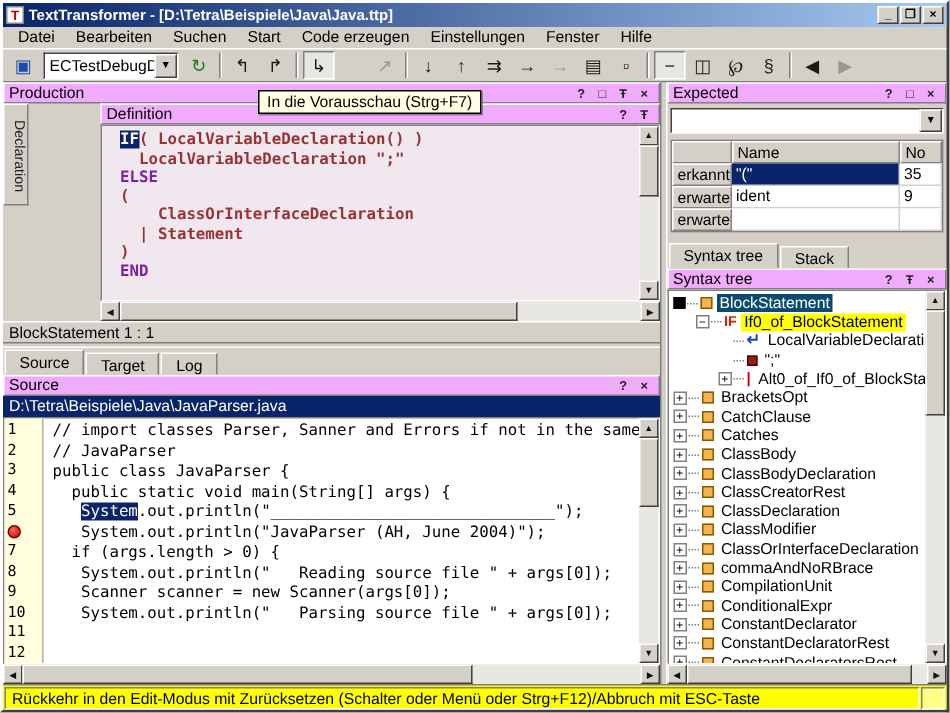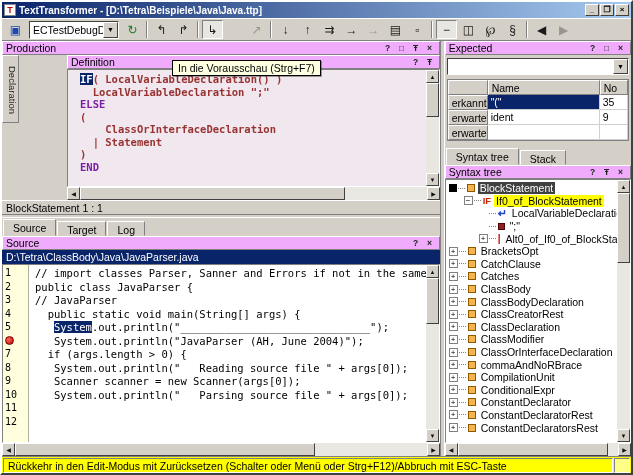--- a/index.html
+++ b/index.html
@@ -119,21 +119,21 @@
   .exp.filled { background:#000; border:1px solid #000; width:8px; height:8px; }
   .exp.none { border:none; background:transparent; }
   .tdash { width:7px; border-top:1px dotted #808080; margin:0 2px 0 1px; flex:0 0 auto; }
   .ticon { flex:0 0 auto; margin-right:3px; }
   .ticon.production { width:8px; height:8px; background:#f7b44c; border:1px solid #8a5a00; }
   .ticon.if { color:#cc2200; font-weight:bold; font-size:9.5px; }
   .ticon.return { color:#2244cc; font-weight:bold; font-size:11px; line-height:10px; }
   .ticon.token { width:7px; height:7px; background:#8a2222; border:1px solid #550000; }
   .ticon.alt { color:#cc0000; font-weight:bold; font-size:10px; }
   .tlabel { font-size:10.5px; padding:0 2px; }
-  .tlabel.selected { background:#404040; color:#fff; }
+  .tlabel.selected { background:#0c4a6e; color:#fff; }
   .tlabel.current { background:#ffff00; }
 
   
   .statusbar { height:17px; background:#ffff00; border-top:1px solid #808080; display:flex; align-items:center; flex:0 0 auto; }
   .status-text { flex:1; padding:0 4px; font-size:10.5px; white-space:nowrap; overflow:hidden;
                  border:1px solid; border-color:#808080 #fff #fff #808080; height:15px; line-height:14px; margin:0 1px; }
   .status-grip { width:16px; height:15px; background:#ffff88; border:1px solid; border-color:#808080 #fff #fff #808080; margin-right:1px; }
 
   
   .tooltip { position:absolute; left:170px; top:58px; z-index:50; background:#ffffe1; border:1px solid #000;
@@ -147,20 +147,30 @@
   <div class="titlebar">
     <span class="app-icon">T</span>
     <span class="title-text">TextTransformer - [D:\Tetra\Beispiele\Java\Java.ttp]</span>
     <span class="win-btns" id="win-btns">
         <span class="wbtn">_</span>
         <span class="wbtn">❐</span>
         <span class="wbtn">×</span>
       </span>
   </div>
 
+  <div class="menubar" id="menubar">
+      <span class="menu-item">Datei</span>
+      <span class="menu-item">Bearbeiten</span>
+      <span class="menu-item">Suchen</span>
+      <span class="menu-item">Start</span>
+      <span class="menu-item">Code erzeugen</span>
+      <span class="menu-item">Einstellungen</span>
+      <span class="menu-item">Fenster</span>
+      <span class="menu-item">Hilfe</span>
+    </div>
 
   <div class="toolbar" id="toolbar">
       <span class="tb-btn c-blue">▣</span>
       <span class="tb-combo">
         <span class="tb-combo-text">ECTestDebugD</span>
         <span class="tb-combo-btn">▼</span>
       </span>
       <span class="tb-btn c-green">↻</span>
       <span class="tb-sep"></span>
       <span class="tb-btn ">↰</span>
@@ -250,41 +260,41 @@
         </div>
 
       <div class="phdr">
         <span class="ptitle">Source</span>
         <span id="src-btns" style="display:flex">
             <span class="hbtn">?</span>
             <span class="hbtn">×</span>
           </span>
       </div>
 
-      <div class="filebar">D:\Tetra\ClassBody\Java\JavaParser.java</div>
+      <div class="filebar">D:\Tetra\Beispiele\Java\JavaParser.java</div>
 
       <div class="srcbody">
         <div class="gutter" id="gutter">
             <div class="gline">1</div>
             <div class="gline">2</div>
             <div class="gline">3</div>
             <div class="gline">4</div>
             <div class="gline">5</div>
             <div class="gline"><span class="gdot"></span></div>
             <div class="gline">7</div>
             <div class="gline">8</div>
             <div class="gline">9</div>
             <div class="gline">10</div>
             <div class="gline">11</div>
             <div class="gline">12</div>
           </div>
         <div class="srccode" id="srccode">
             <div class="sline"><span>// import classes Parser, Sanner and Errors if not in the same p</span></div>
+            <div class="sline"><span>// JavaParser</span></div>
             <div class="sline"><span>public class JavaParser {</span></div>
-            <div class="sline"><span>// JavaParser</span></div>
             <div class="sline"><span></span></div>
             <div class="sline"><span>  public static void main(String[] args) {</span></div>
             <div class="sline"><span>   </span><span class="hl">System</span><span>.out.println("______________________________");</span></div>
             <div class="sline"><span>   System.out.println("JavaParser (AH, June 2004)");</span></div>
             <div class="sline"><span></span></div>
             <div class="sline"><span>  if (args.length &gt; 0) {</span></div>
             <div class="sline"><span>   System.out.println("   Reading source file " + args[0]);</span></div>
             <div class="sline"><span>   Scanner scanner = new Scanner(args[0]);</span></div>
             <div class="sline"><span>   System.out.println("   Parsing source file " + args[0]);</span></div>
           </div>

